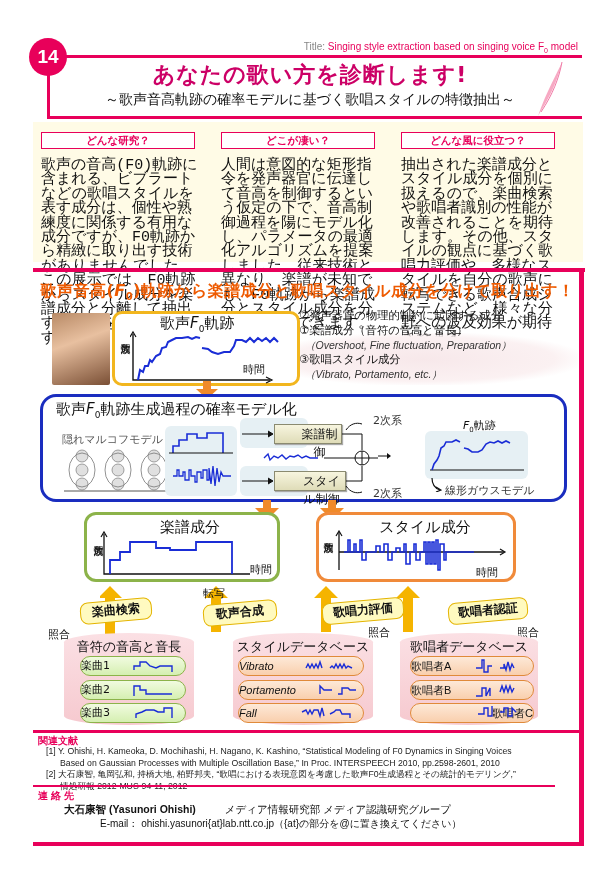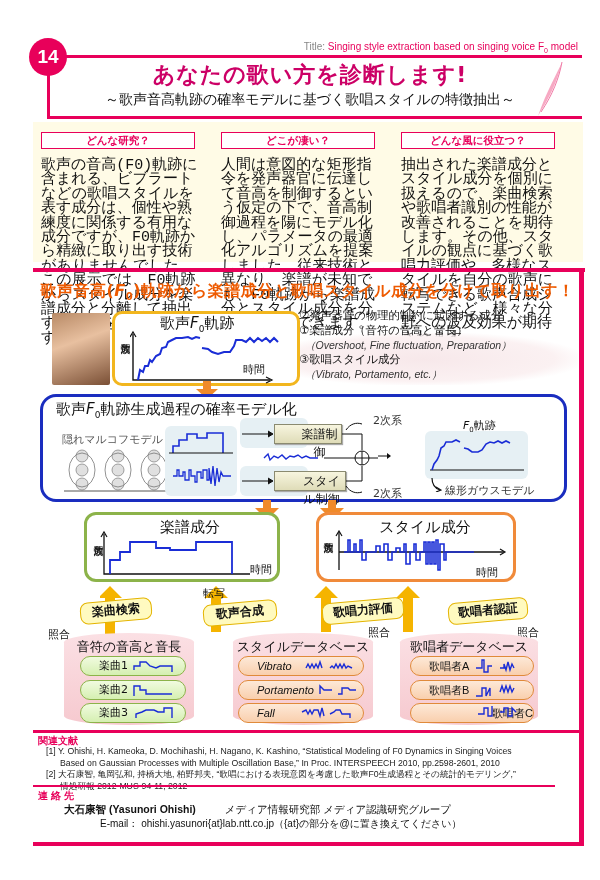--- a/index.html
+++ b/index.html
@@ -53,21 +53,21 @@
   .label-sm { font-size: 11px; color: #333; }
 
   .comp-box { border: 3px solid #8cb34a; border-radius: 12px; background: #fff; }
   .style-box { border: 3px solid #f08a3a; border-radius: 12px; background: #fff; }
   .comp-title { font-size: 15px; text-align: center; }
 
   .pill-label { background: #fffac0; border: 1.5px solid #e4b400; border-radius: 8px; font-weight: bold; font-size: 12px; text-align: center; height: 22px; line-height: 19px; transform: rotate(-5deg); }
 
   .db { background: linear-gradient(#fbe0e4, #f6c9cf); border-radius: 50% / 10%; }
   .db-title { font-size: 13px; text-align: center; }
-  .db-item { height: 20px; border-radius: 10px; font-size: 11px; line-height: 18px; padding-left: 18px; position: absolute; }
+  .db-item { height: 20px; border-radius: 10px; font-size: 11px; line-height: 18px; position: absolute; }
   .db-item.green { background: linear-gradient(#f1fbe0, #d5efb1); border: 1px solid #8cb34a; }
   .db-item.orange { background: linear-gradient(#fde9d8, #f9cfad); border: 1px solid #e08a3a; font-style: italic; font-family: "Liberation Sans", sans-serif; }
 
   .bot-line { left: 33px; top: 730px; width: 551px; height: 3px; background: #e8005a; }
   .refs-head { left: 38px; top: 734px; font-size: 10px; font-weight: bold; color: #e8005a; }
   .refs { left: 46px; top: 746px; font-size: 8.7px; line-height: 11.6px; color: #222; width: 530px; font-family: "Liberation Sans", sans-serif; }
   .refs .ind { padding-left: 14px; }
   .contact-line { left: 33px; top: 785px; width: 522px; height: 2px; background: #e8005a; }
   .contact-head { left: 38px; top: 789px; font-size: 10px; font-weight: bold; color: #e8005a; letter-spacing: 3px; }
   .contact-name { left: 52px; top: 803px; font-size: 10.5px; font-family: "Liberation Sans", sans-serif; margin-left: 12px; }

